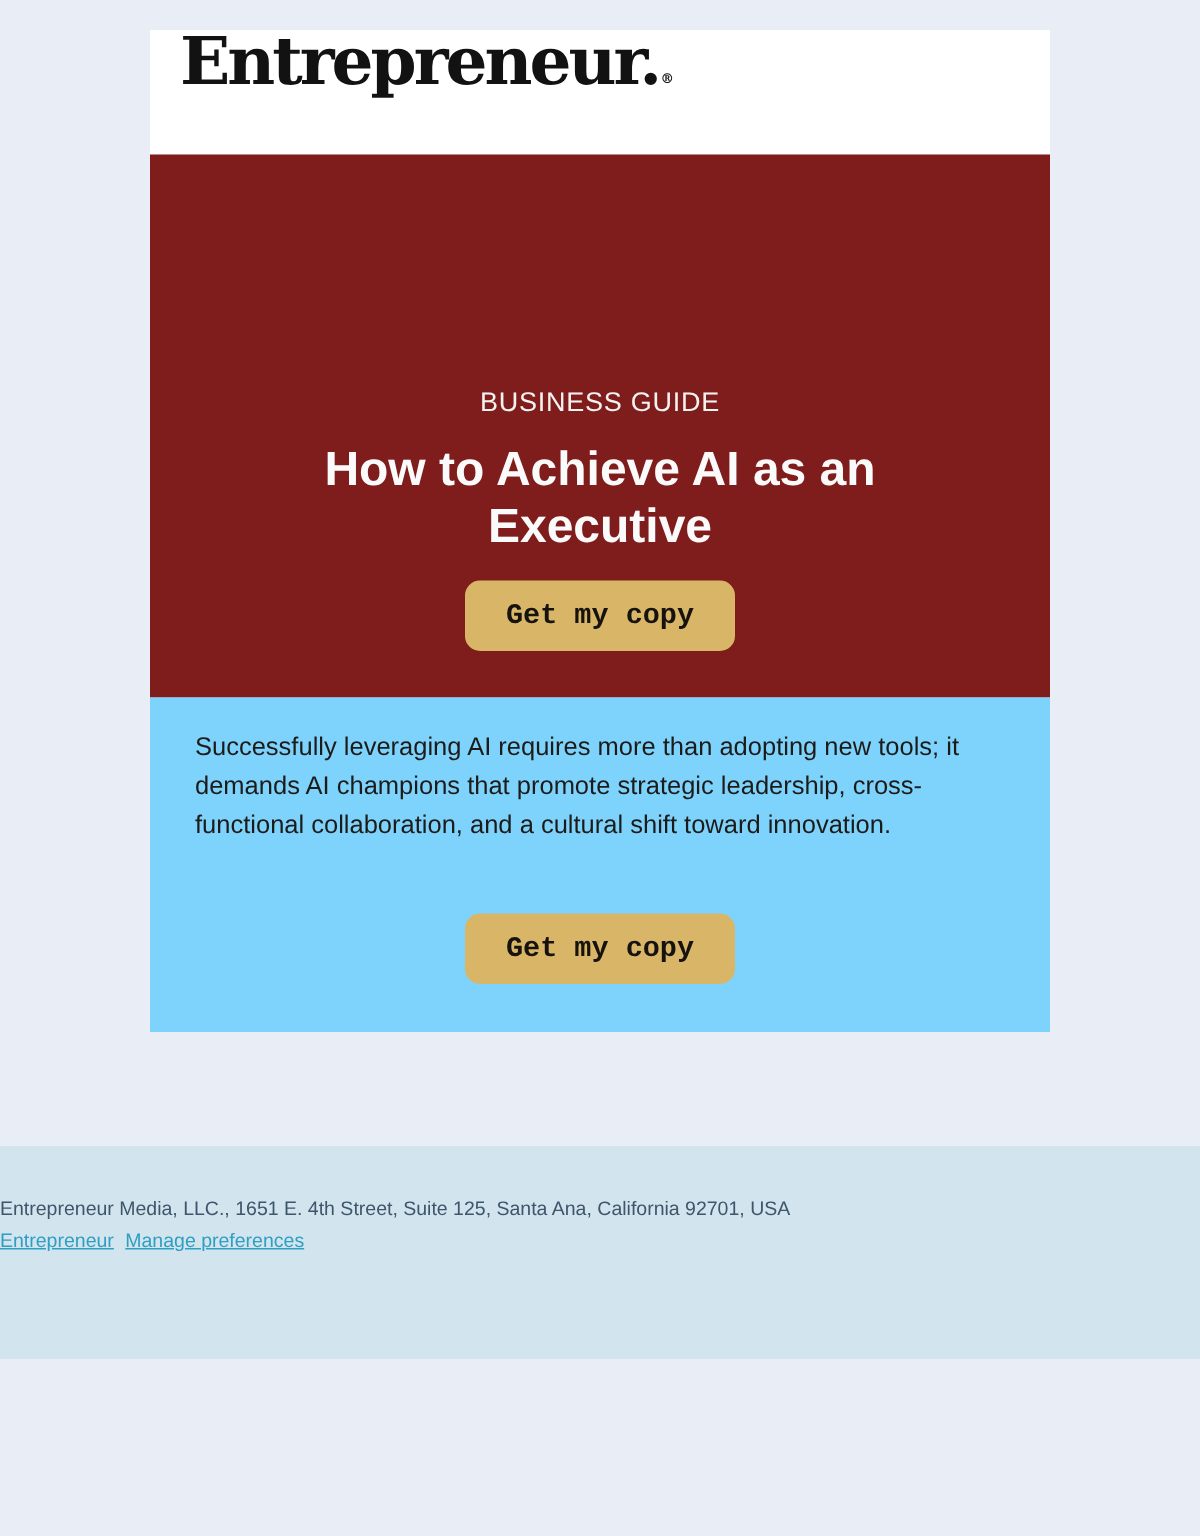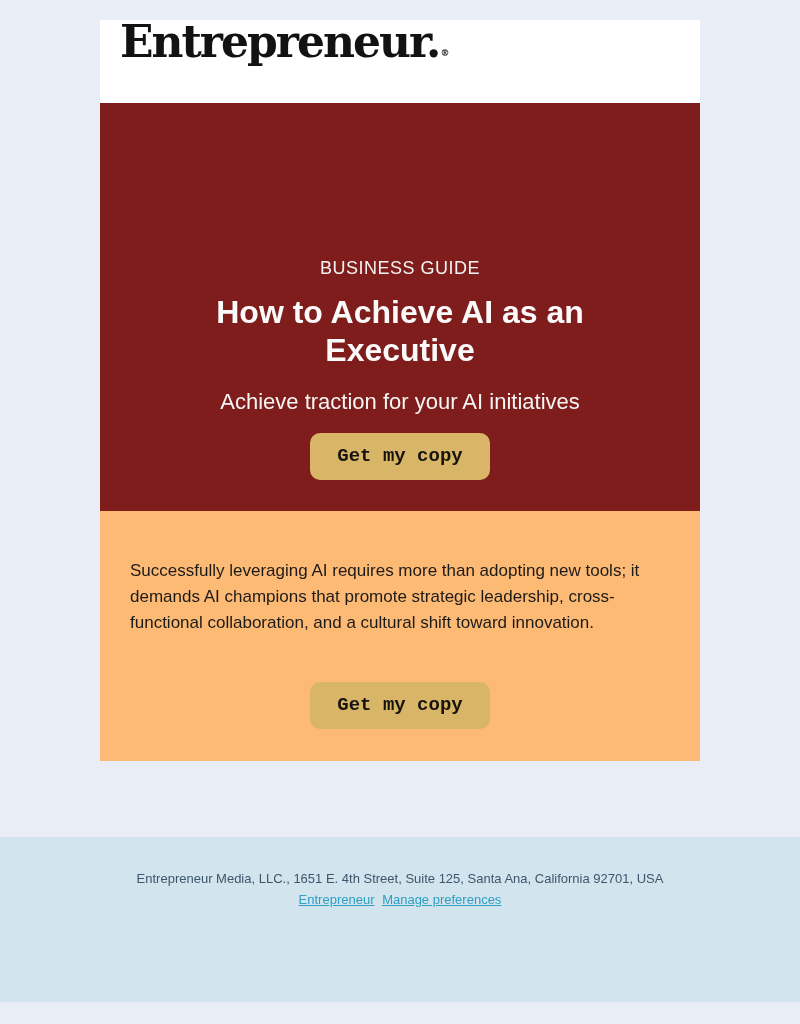--- a/index.html
+++ b/index.html
@@ -76,45 +76,44 @@
     font-weight: bold;
     line-height: 21px;
     padding: 13px 27px;
     border: none;
     border-radius: 10px;
     cursor: pointer;
   }
 
   
   .content {
-    background: #fdba74;
-    padding: 47px 30px 32px;
+    background: #7dd3fc;
+    padding: 20px 30px 32px;
     color: #1d1b19;
     font-size: 17px;
     line-height: 26px;
   }
   .content p + p { margin-top: 16px; }
   .inline-link {
     color: #3a7391;
     font-weight: bold;
     text-decoration: none;
     cursor: pointer;
   }
   .cta-row { text-align: center; margin-top: 46px; }
   .cta-row .cta-button { margin-top: 0; }
 
   
   .spacer { height: 76px; }
 
   
   .footer {
     width: 800px;
-    height: 165px;
+    height: 142px;
     background: #d2e4ed;
-    text-align: center;
     padding-top: 34px;
   }
   .footer-address {
     color: #3d566b;
     font-size: 13px;
     line-height: 16px;
   }
   .footer-links {
     margin-top: 5px;
     font-size: 13px;
@@ -135,21 +134,20 @@
 
     <div class="header">
       <div class="logo">
         <span>Entrepreneur.</span><span class="tm">®</span>
       </div>
     </div>
 
     <div class="hero">
       <div class="eyebrow">BUSINESS GUIDE</div>
       <h1 class="hero-title">How to Achieve AI as an Executive</h1>
-      <div class="hero-subtitle">Achieve traction for your AI initiatives</div>
       <button class="cta-button">Get my copy</button>
     </div>
 
     <div class="content">
       <p>Successfully leveraging AI requires more than adopting new tools; it demands AI champions that promote strategic leadership, cross-functional collaboration, and a cultural shift toward innovation.</p>
       <div class="cta-row">
         <button class="cta-button">Get my copy</button>
       </div>
     </div>
 

